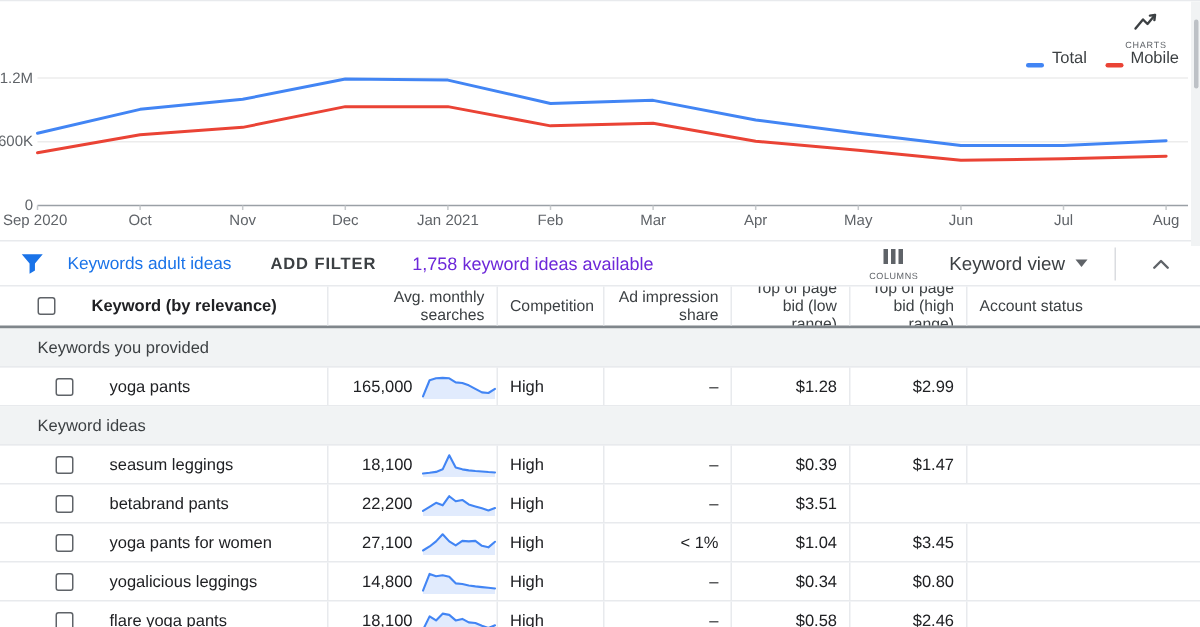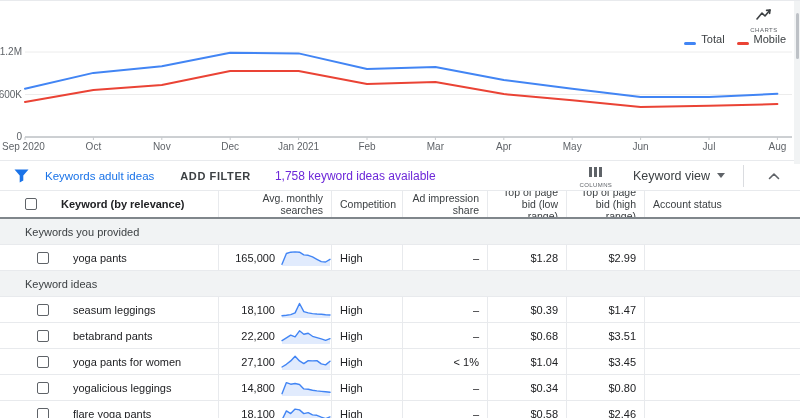--- a/index.html
+++ b/index.html
@@ -237,23 +237,20 @@
             <polyline points="1.0,13.6 5.4,10.9 9.7,8.2 14.1,9.9 18.5,3.8 22.8,7.2 27.2,6.3 31.5,9.3 35.9,10.6 40.3,11.9 44.6,13.3 49.0,11.7" fill="none" stroke="#4285f4" stroke-width="1.4" stroke-linejoin="round" stroke-linecap="round"></polyline>
           </svg>
     </div>
     <div class="td">
           <span>High</span>
         </div>
     <div class="td r">
           <span>–</span>
         </div>
     <div class="td r">
-          <span>$0.68</span>
-        </div>
-    <div class="td r">
           <span>$3.51</span>
         </div>
     <div class="td">
           <span></span>
         </div>
   </div>
 
   <div class="grid tr">
     <div class="td c-keyword">
       <span class="checkbox"></span>

